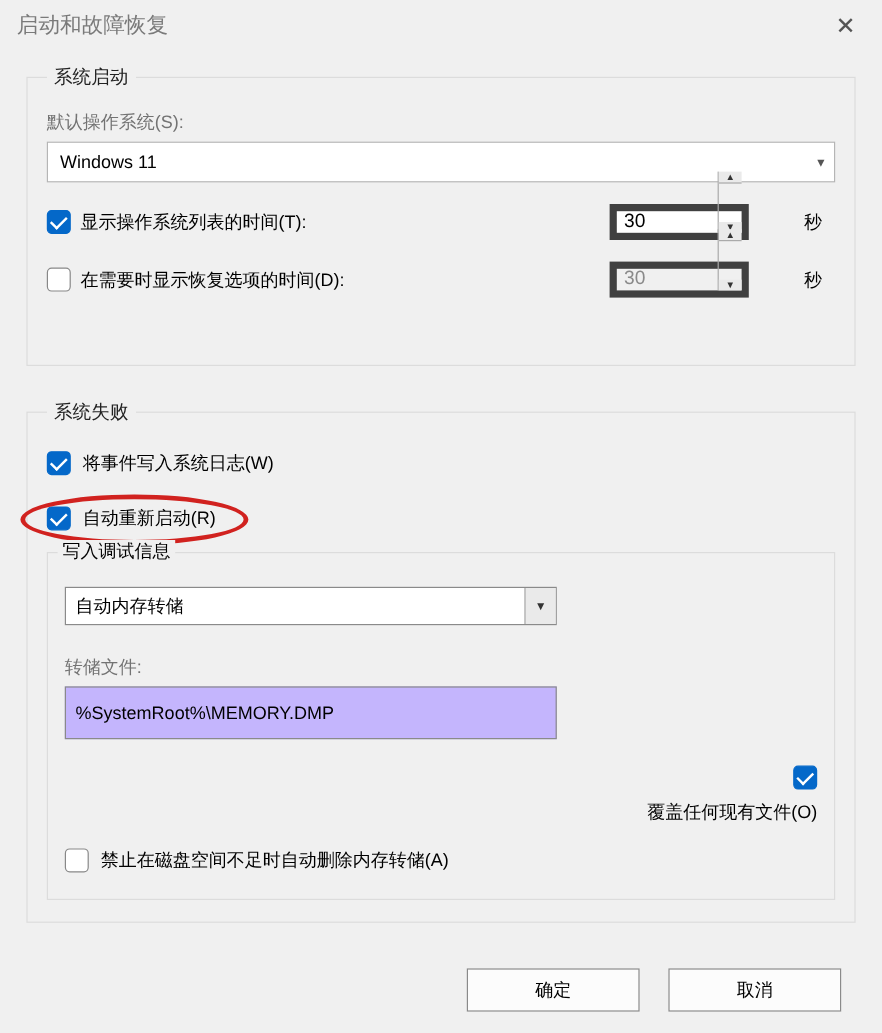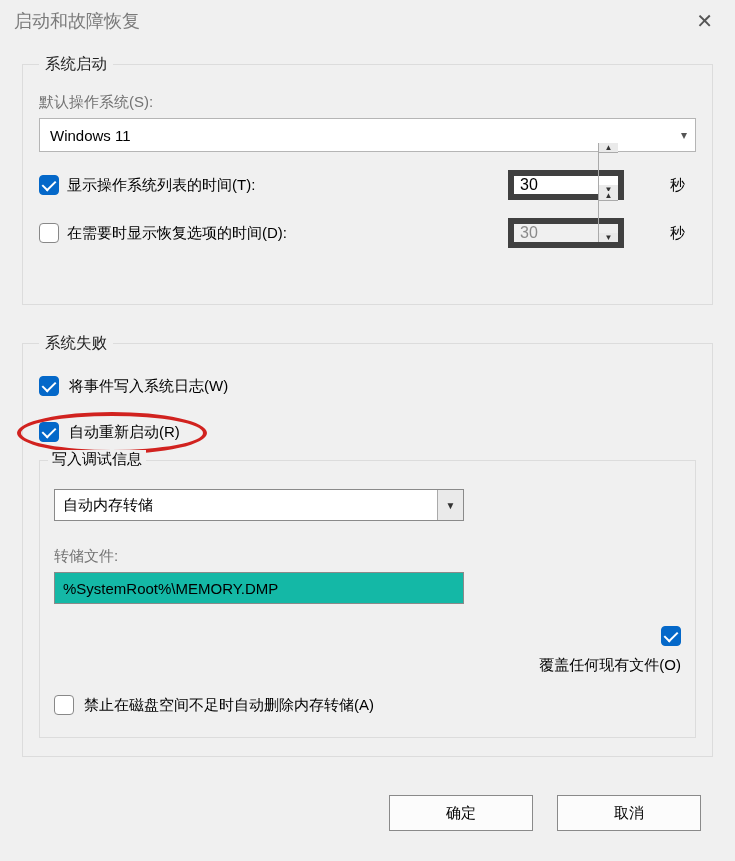--- a/index.html
+++ b/index.html
@@ -170,23 +170,23 @@
     width: 26px;
     height: 100%;
     border-left: 1px solid #aaa;
     background: #eaeaea;
     display:flex;align-items:center;justify-content:center;
     font-size:10px;
     color:#333;
   }
   .textfield {
     width: 410px;
-    height: 32px;
+    height: 44px;
     border: 1px solid #8a8a8a;
-    background: #14b8a6;
+    background: #c4b5fd;
     padding: 0 8px;
     display:flex;
     align-items:center;
     font-size:15px;
   }
   .highlight-ellipse {
     position: absolute;
     border: 4px solid #d1221f;
     border-radius: 50%;
     width: 190px;

